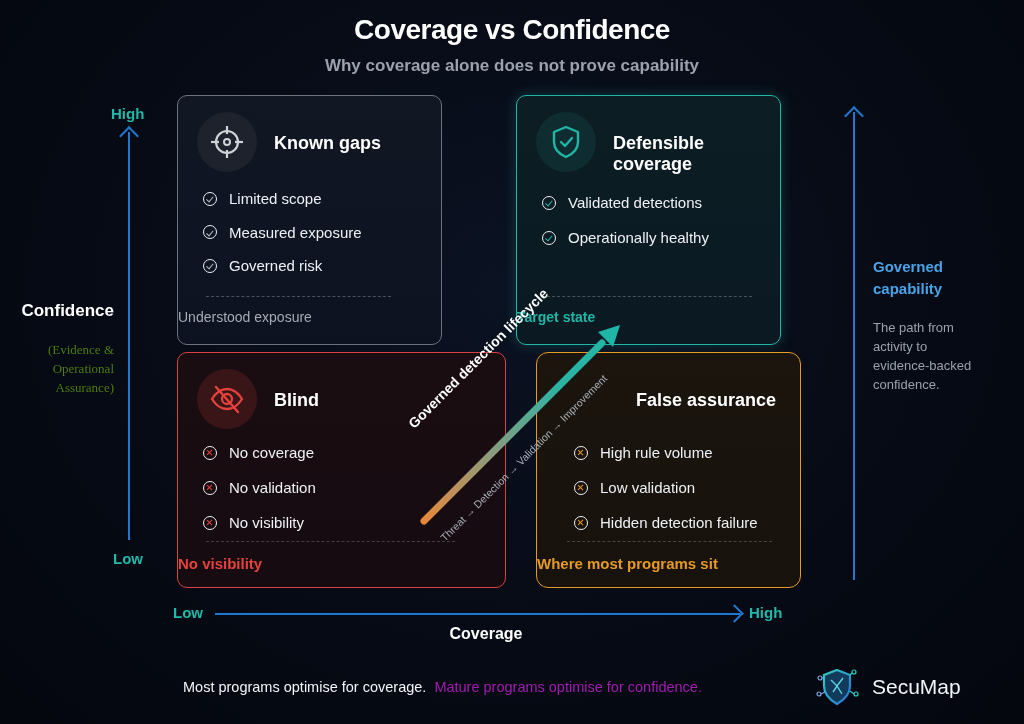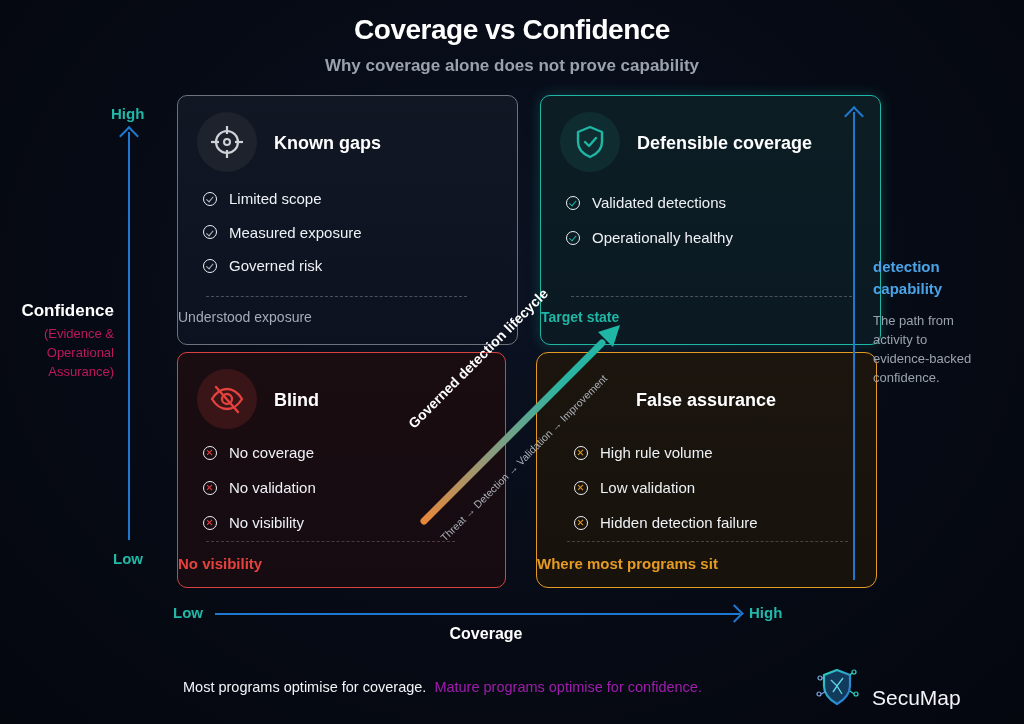--- a/index.html
+++ b/index.html
@@ -20,29 +20,29 @@
     font-size: 17px; font-weight: bold; color: #9aa2ad;
   }
   
   .y-high { position: absolute; left: 111px; top: 105px; font-size: 15px; font-weight: bold; color: #22b8a8; }
   .y-low  { position: absolute; left: 113px; top: 550px; font-size: 15px; font-weight: bold; color: #22b8a8; }
   .y-axis-line { position: absolute; left: 128px; top: 132px; width: 2px; height: 408px; background: #1e78d0; }
   .y-axis-head { position: absolute; left: 122px; top: 129px; width: 14px; height: 14px;
     border-left: 2px solid #1e78d0; border-top: 2px solid #1e78d0; transform: rotate(45deg); }
   .y-label { position: absolute; left: 10px; top: 301px; width: 104px; text-align: right; }
   .y-label .main { font-size: 17px; font-weight: bold; color: #fff; display: block; }
-  .y-label .sub { font-size: 13px; color: #be185d; line-height: 19px; display: block; margin-top: 3px; }
+  .y-label .sub { font-size: 13px; color: #4d7c0f; line-height: 19px; display: block; margin-top: 19px; font-family: Liberation Serif, serif; }
 
   
   .quad {
-    position: absolute; width: 341px; height: 250px; border-radius: 10px;
+    position: absolute; width: 265px; height: 250px; border-radius: 10px;
     border: 1.5px solid; padding: 0;
   }
   .q-tl { left: 177px; top: 95px; border-color: #6d737c; background: linear-gradient(180deg, #111723 0%, #0c1220 100%); }
-  .q-tr { left: 540px; top: 95px; border-color: #1fb6a6; background: linear-gradient(180deg, #0c1d24 0%, #0b1a22 100%); box-shadow: 0 0 14px rgba(31,182,166,0.25); }
+  .q-tr { left: 516px; top: 95px; border-color: #1fb6a6; background: linear-gradient(180deg, #0c1d24 0%, #0b1a22 100%); box-shadow: 0 0 14px rgba(31,182,166,0.25); }
   .q-bl { left: 177px; top: 352px; width: 329px; height: 236px; border-color: #d8433f; background: linear-gradient(180deg, #1a0d12 0%, #150b10 100%); }
   .q-br { left: 536px; top: 352px; height: 236px; border-color: #e59a23; background: linear-gradient(180deg, #1b150e 0%, #17120c 100%); border-radius: 12px; }
 
   .q-icon {
     position: absolute; left: 19px; top: 16px; width: 60px; height: 60px; border-radius: 50%;
     display: flex; align-items: center; justify-content: center;
   }
   .q-tl .q-icon { background: #1d222c; }
   .q-tr .q-icon { background: #0f2d30; }
   .q-bl .q-icon { background: #3a1518; }
@@ -94,37 +94,37 @@
     position: absolute; left: 438px; top: 535px; transform-origin: 0 0; transform: rotate(-45deg);
     font-size: 10.5px; color: #a9afb7; white-space: nowrap;
   }
 
   
   .r-axis-line { position: absolute; left: 853px; top: 112px; width: 2px; height: 468px; background: #1e78d0; }
   .r-axis-head { position: absolute; left: 847px; top: 109px; width: 14px; height: 14px;
     border-left: 2px solid #1e78d0; border-top: 2px solid #1e78d0; transform: rotate(45deg); }
   .r-label { position: absolute; left: 873px; top: 256px; width: 140px; }
   .r-label .main { font-size: 15px; font-weight: bold; color: #4aa3e6; line-height: 22px; display: block; }
-  .r-label .sub { font-size: 13px; color: #9aa2ad; line-height: 19px; display: block; margin-top: 11px; }
+  .r-label .sub { font-size: 13px; color: #9aa2ad; line-height: 19px; display: block; margin-top: 18px; }
 
   
   .x-low  { position: absolute; left: 173px; top: 604px; font-size: 15px; font-weight: bold; color: #22b8a8; }
   .x-high { position: absolute; left: 749px; top: 604px; font-size: 15px; font-weight: bold; color: #22b8a8; }
   .x-axis-line { position: absolute; left: 215px; top: 613px; width: 525px; height: 2px; background: #1e78d0; }
   .x-axis-head { position: absolute; left: 728px; top: 607px; width: 13px; height: 13px;
     border-right: 2px solid #1e78d0; border-top: 2px solid #1e78d0; transform: rotate(45deg); }
   .x-label { position: absolute; left: 0; top: 625px; width: 972px; text-align: center; }
   .x-label .main { font-size: 16px; font-weight: bold; color: #fff; display: block; }
   .x-label .sub { font-size: 13px; color: #9aa2ad; display: block; margin-top: 4px; }
 
   .tagline { position: absolute; left: 183px; top: 679px; font-size: 14.5px; white-space: nowrap; }
   .tagline .a { color: #f2f4f7; }
   .tagline .b { color: #a21caf; margin-left: 8px; margin-top: 27px; }
 
-  .brand { position: absolute; left: 814px; top: 664px; display: flex; align-items: flex-end; }
+  .brand { position: absolute; left: 814px; top: 664px; display: flex; align-items: center; }
   .brand-name { font-size: 21px; color: #f2f4f7; margin-left: 12px; }
 </style>
 </head>
 <body>
 
 <div class="title">Coverage vs Confidence</div>
 <div class="subtitle">Why coverage alone does not prove capability</div>
 
 <div class="y-high">High</div>
 <div class="y-axis-line"></div>
@@ -250,21 +250,21 @@
   <line x1="424" y1="521" x2="602" y2="343" stroke="url(#lg)" stroke-width="7" stroke-linecap="round"></line>
   <polygon points="620,325 598,332 613,347" fill="#1fb6a6"></polygon>
 </svg>
 <div class="diag-title">Governed detection lifecycle</div>
 <div class="diag-sub">Threat → Detection → Validation → Improvement</div>
 
 <div class="r-axis-line"></div>
 <div class="r-axis-head"></div>
 <div class="r-label">
   <span class="main">
-    <span style="display:block">detection</span>
+    <span style="display:block">Governed</span>
     <span style="display:block">capability</span>
   </span>
   <span class="sub">
     <span style="display:block">The path from</span>
     <span style="display:block">activity to</span>
     <span style="display:block">evidence-backed</span>
     <span style="display:block">confidence.</span>
   </span>
 </div>
 

